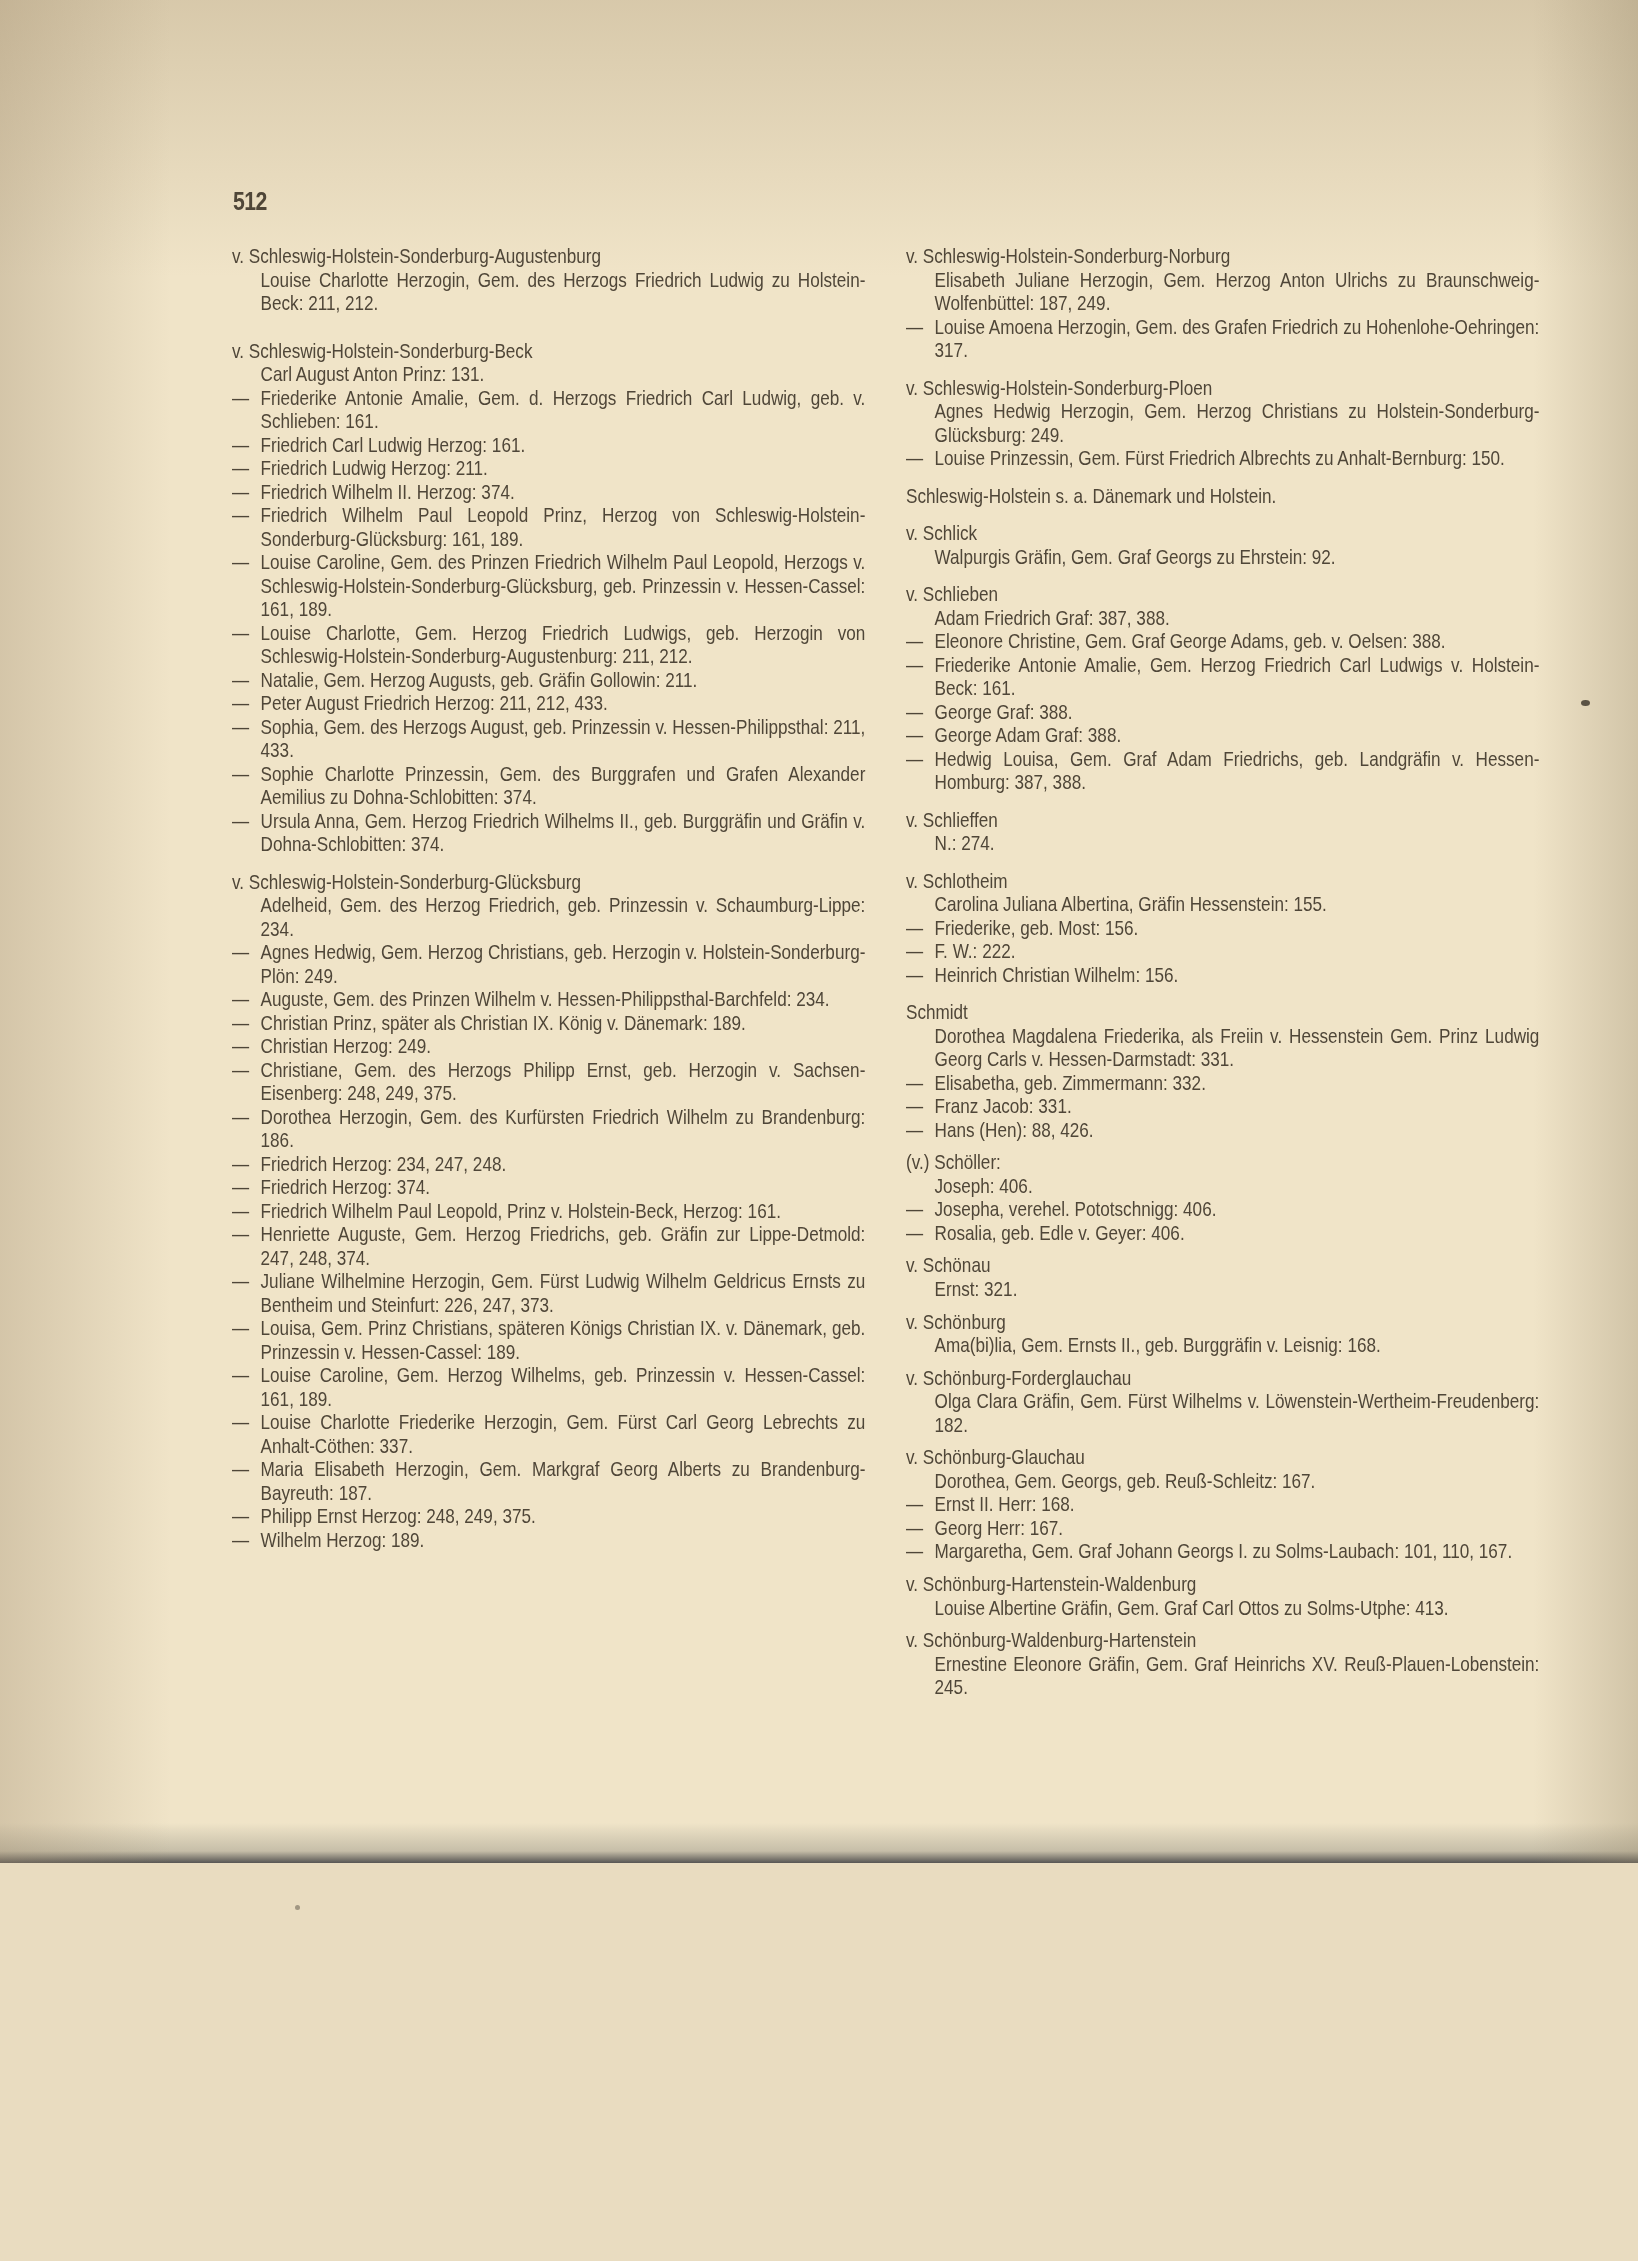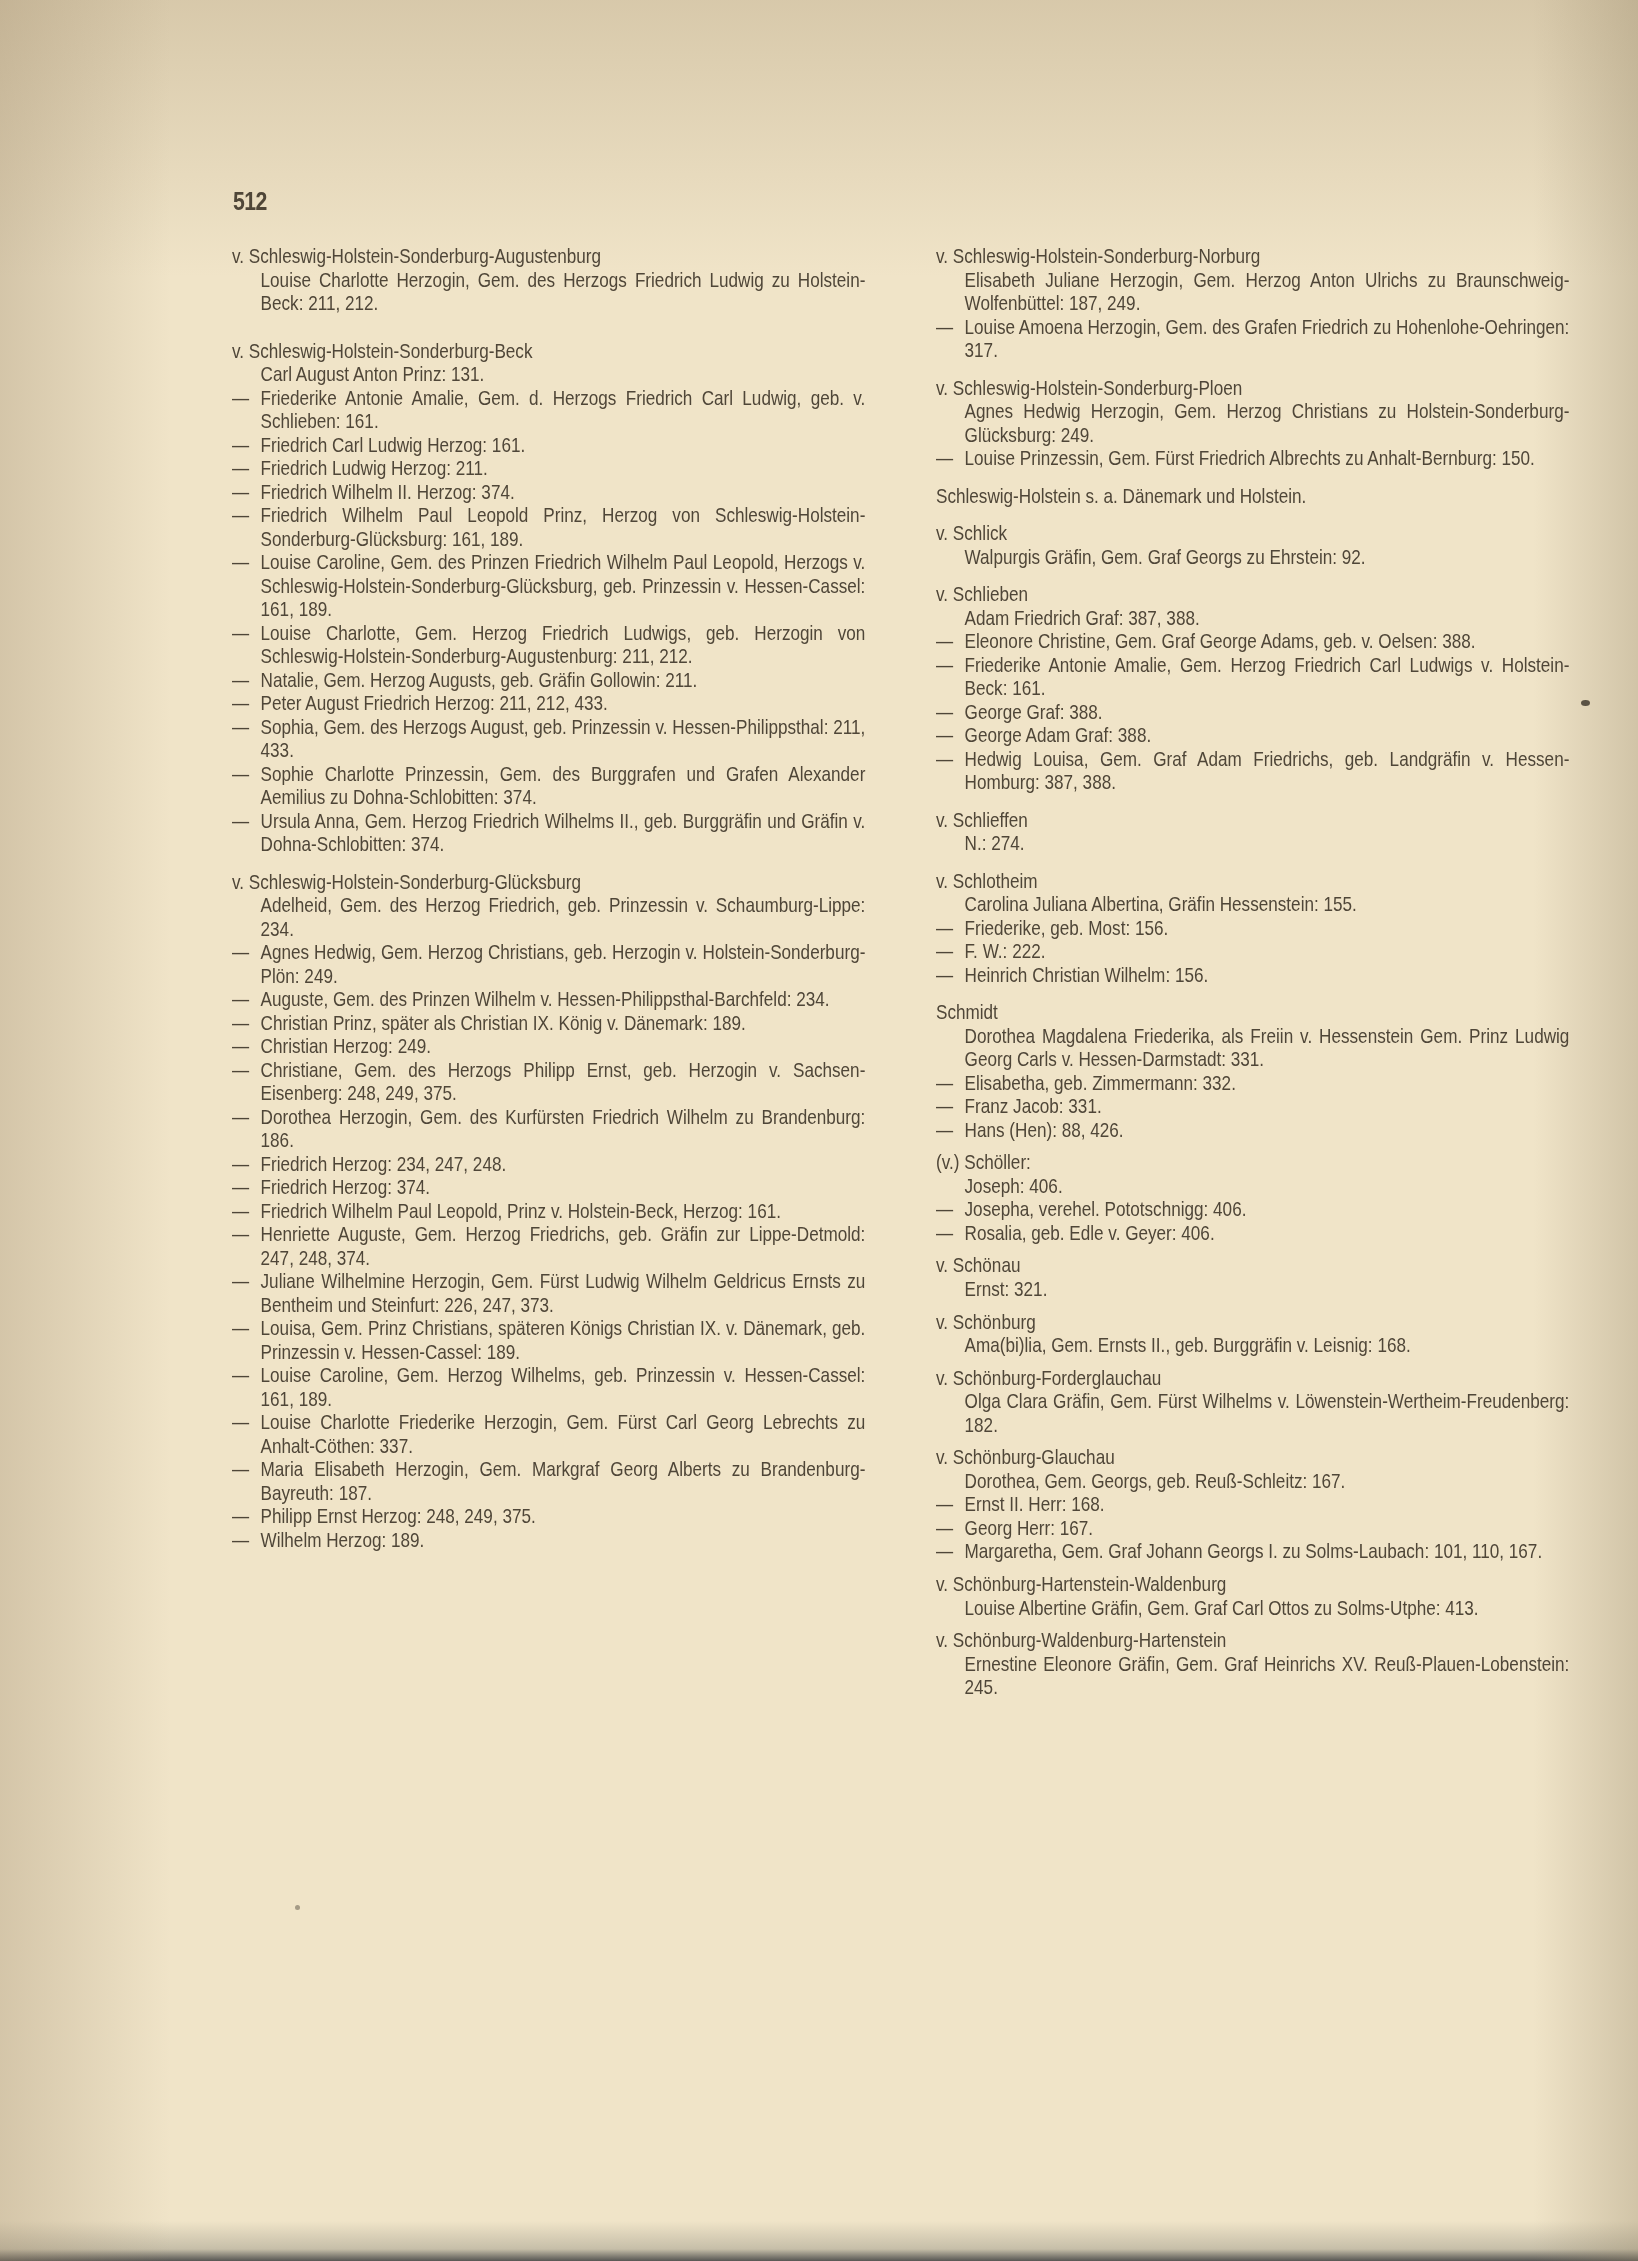--- a/index.html
+++ b/index.html
@@ -7,21 +7,21 @@
       width: 1639px;
       height: 2261px;
       overflow: hidden;
       background: #e9dcc0;
       font-family: "Liberation Serif", "DejaVu Serif", serif;
       color: #4f4638;
     }
     .page {
       position: relative;
       width: 1639px;
-      height: 2261px;
+      height: 1863px;
       background:
         linear-gradient(to right, rgba(160,140,110,0.35) 0px, rgba(160,140,110,0.0) 171px),
         linear-gradient(to left, rgba(150,135,105,0.35) 0px, rgba(150,135,105,0.0) 106px),
         linear-gradient(to bottom, rgba(170,150,115,0.35) 0px, rgba(170,150,115,0.0) 277px),
         linear-gradient(to top, rgba(70,70,70,0.9) 0px, rgba(120,120,110,0.35) 12px, rgba(200,200,180,0.0) 40px),
         #f0e4c8;
     }
     .page-number {
       position: absolute;
       left: 233px;
@@ -34,21 +34,21 @@
       transform-origin: left top;
     }
     .column {
       position: absolute;
       top: 245px;
       font-family: "Liberation Sans Narrow", "Liberation Sans", "DejaVu Sans", sans-serif;
       font-size: 20.4px;
       line-height: 23.5px;
     }
     .col-left { left: 232px; width: 633px; }
-    .col-right { left: 936px; width: 633px; }
+    .col-right { left: 906px; width: 633px; }
     .col-inner {
       transform: scaleX(0.84);
       transform-origin: left top;
       width: 754px;
     }
     .section { margin-bottom: 14px; }
     .section.tight { margin-bottom: 9.2px; }
     .heading { white-space: nowrap; }
     .entry {
       padding-left: 34px;

